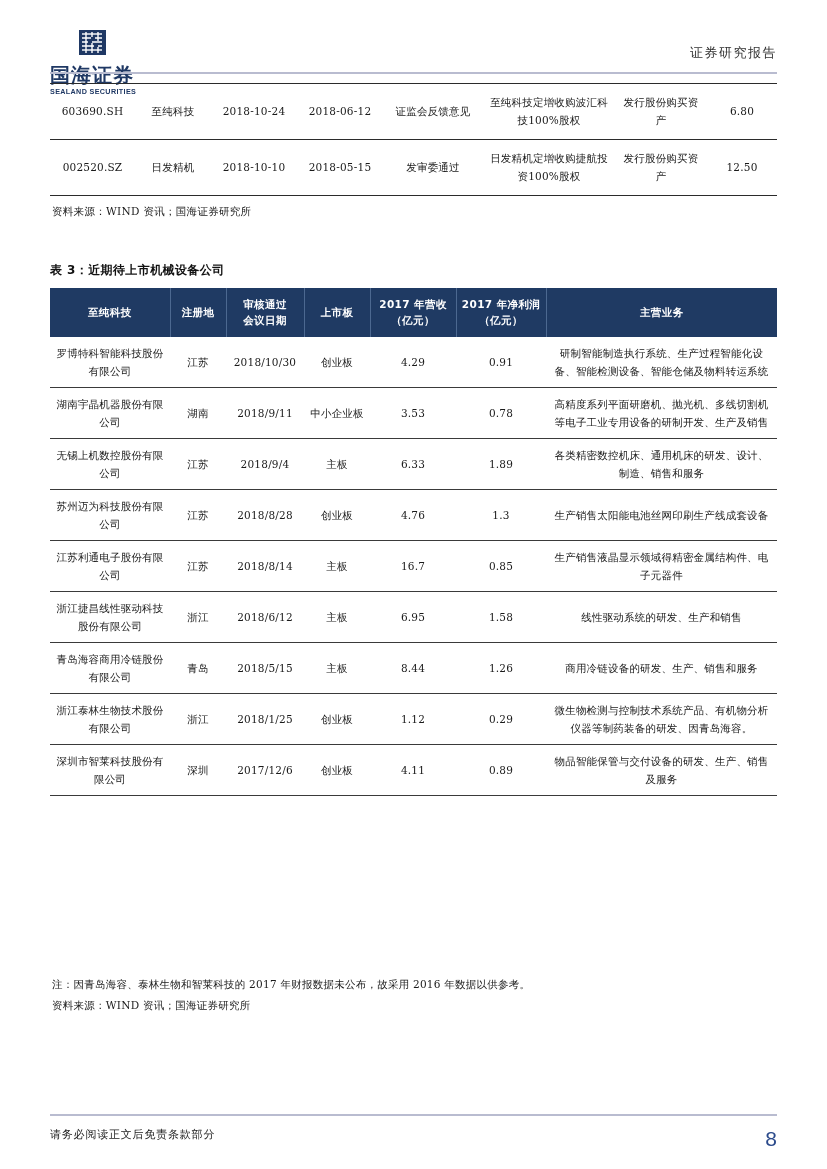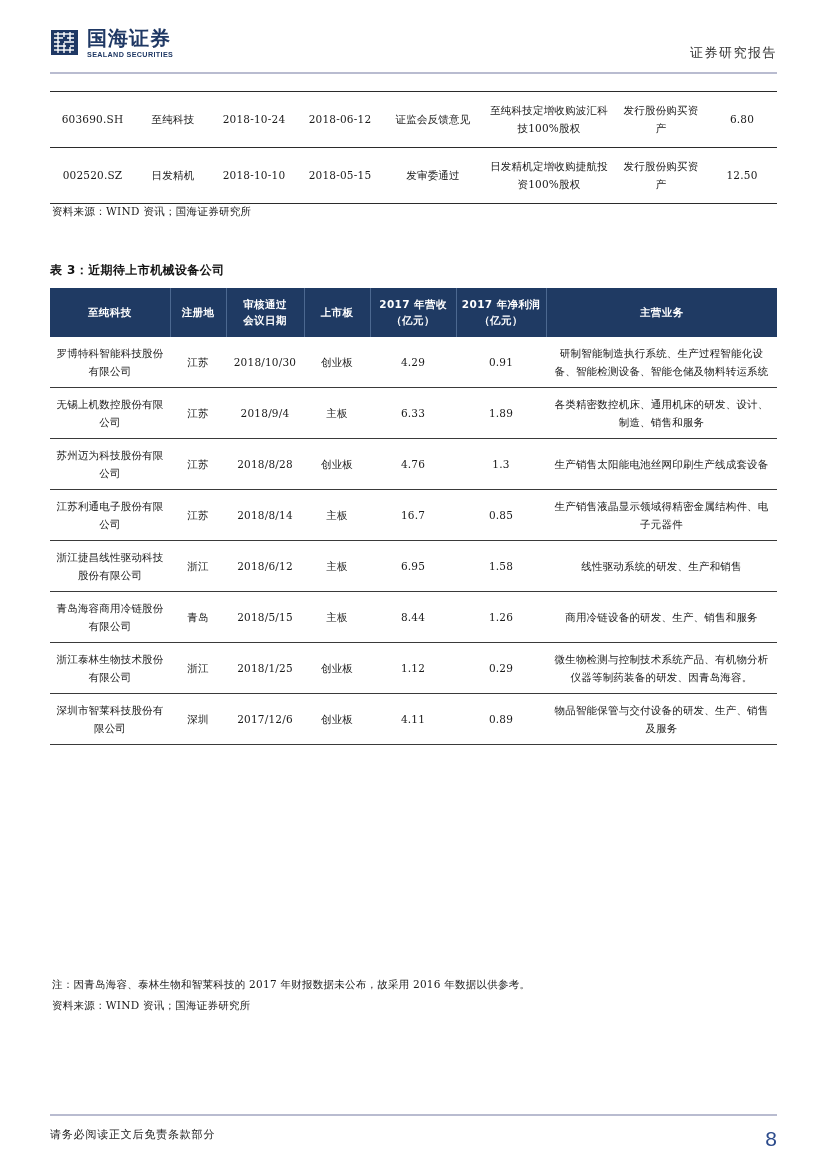--- a/index.html
+++ b/index.html
@@ -30,20 +30,21 @@
     height: 52px;
     display: flex;
     align-items: flex-start;
     justify-content: space-between;
   }
   .brand {
     display: flex;
     align-items: center;
     gap: 7px;
     padding-top: 2px;
+    flex-direction: column;
   }
   .brand-mark {
     width: 30px;
     height: 30px;
     position: relative;
     flex: 0 0 auto;
   }
   .brand-mark svg { display: block; }
   .brand-text {
     display: flex;
@@ -96,21 +97,21 @@
     vertical-align: middle;
     padding: 6px 3px;
     line-height: 1.75;
     letter-spacing: 0.2px;
   }
 
   
   .tbl-top {
     position: absolute;
     left: 50px;
-    top: 91px;
+    top: 83px;
   }
   .tbl-top tr { border-top: 1.3px solid #2b2b2b; }
   .tbl-top tr:last-child { border-bottom: 1.3px solid #2b2b2b; }
   .tbl-top td { padding: 9px 4px; }
 
   .src-note {
     position: absolute;
     left: 52px;
     font-family: "DejaVu Serif", "Liberation Serif", serif;
     font-size: 10.5px;
@@ -308,20 +309,29 @@
       <tr>
         <td>罗博特科智能科技股份有限公司</td>
         <td>江苏</td>
         <td>2018/10/30</td>
         <td>创业板</td>
         <td>4.29</td>
         <td>0.91</td>
         <td class="biz">研制智能制造执行系统、生产过程智能化设备、智能检测设备、智能仓储及物料转运系统</td>
       </tr>
       <tr>
+        <td>湖南宇晶机器股份有限公司</td>
+        <td>湖南</td>
+        <td>2018/9/11</td>
+        <td>中小企业板</td>
+        <td>3.53</td>
+        <td>0.78</td>
+        <td class="biz">高精度系列平面研磨机、抛光机、多线切割机等电子工业专用设备的研制开发、生产及销售</td>
+      </tr>
+      <tr>
         <td>无锡上机数控股份有限公司</td>
         <td>江苏</td>
         <td>2018/9/4</td>
         <td>主板</td>
         <td>6.33</td>
         <td>1.89</td>
         <td class="biz">各类精密数控机床、通用机床的研发、设计、制造、销售和服务</td>
       </tr>
       <tr>
         <td>苏州迈为科技股份有限公司</td>

